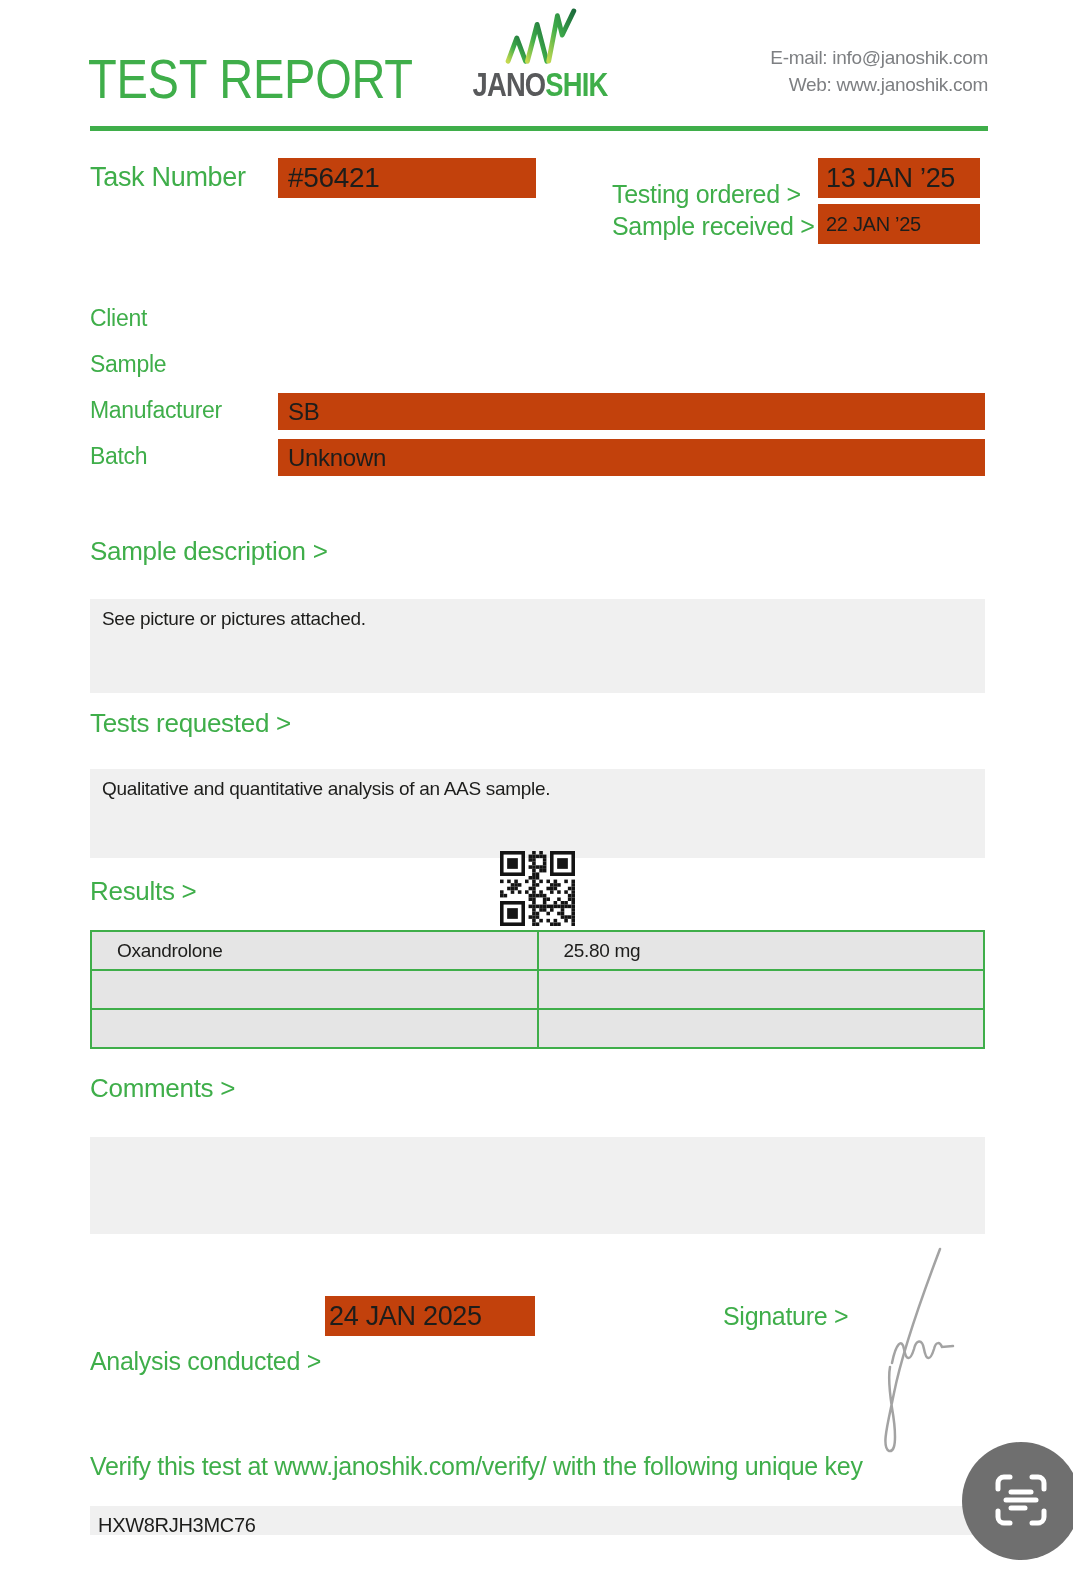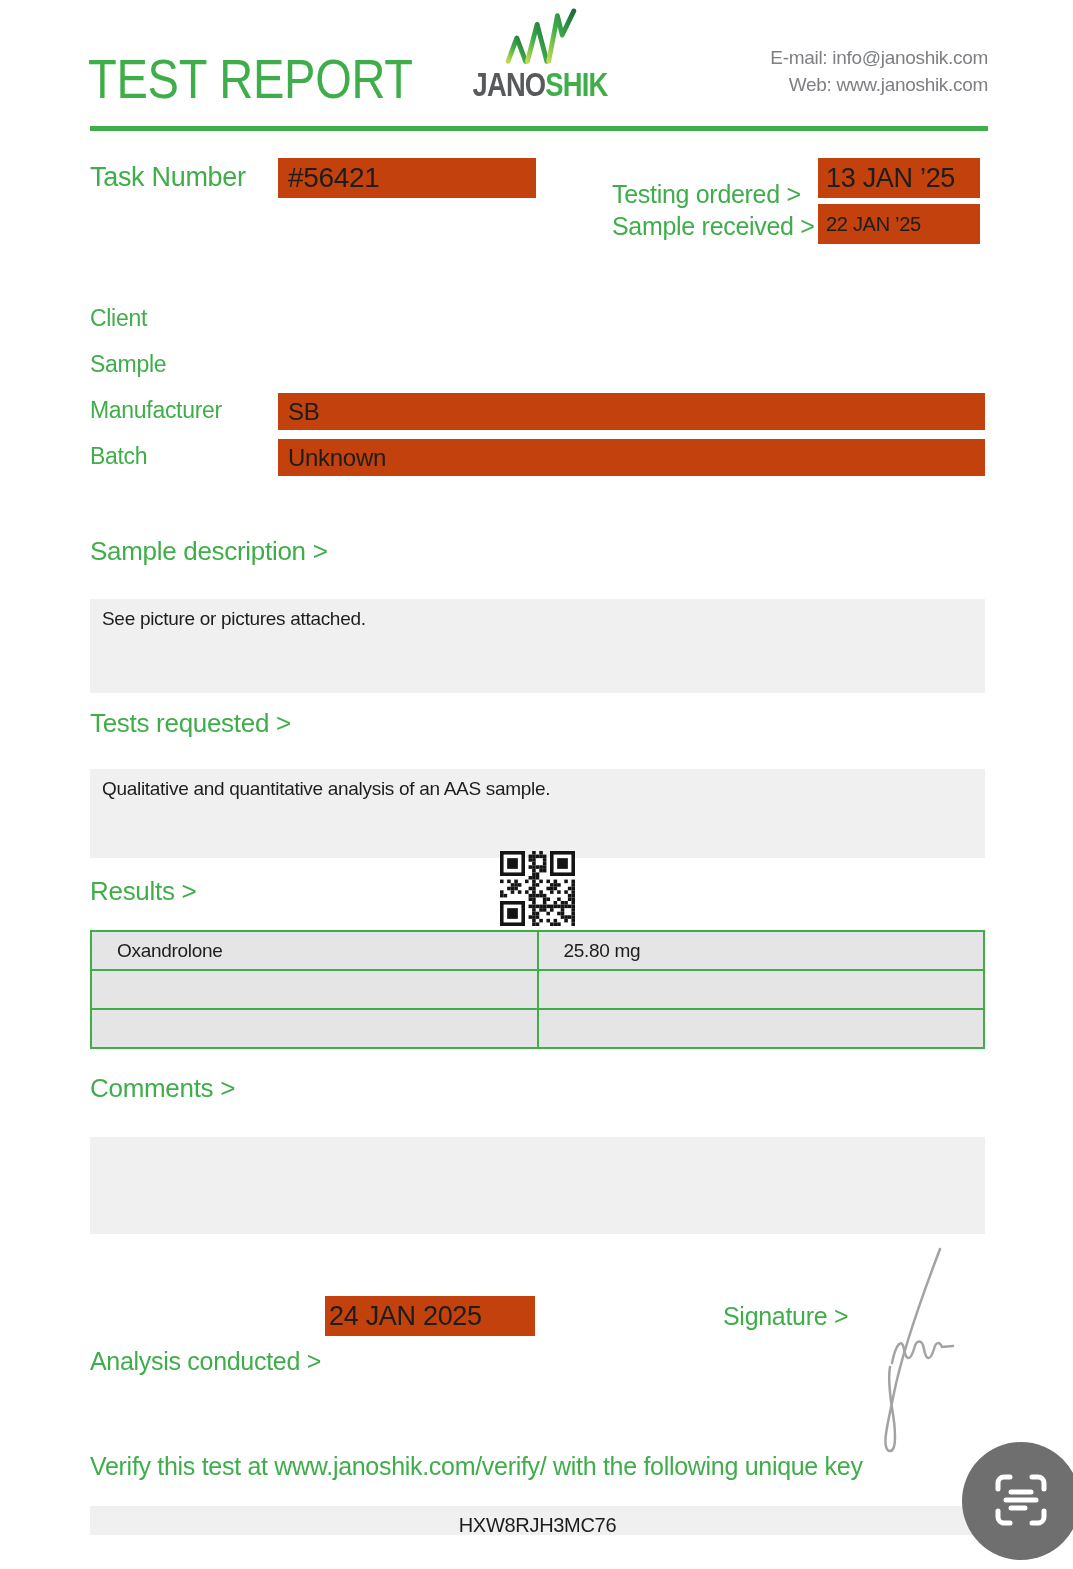--- a/index.html
+++ b/index.html
@@ -43,21 +43,21 @@
   .results-table td{border:2px solid #3fae4a;height:37px;font-size:19px;color:#1d1d1b;padding:0 25px;background:#e5e5e5;}
 
   .qr{left:500px;top:851px;}
 
   
   .analysis-label{left:90px;top:1302px;font-size:25px;margin-top:45px;}
   .analysis-field{left:325px;top:1296px;width:206px;height:40px;font-size:27px;line-height:40px;padding-left:4px;}
   .signature-label{left:723px;top:1302px;font-size:25px;}
   .signature{left:852px;top:1243px;}
   .verify-text{left:90px;top:1452px;font-size:25px;white-space:nowrap;}
-  .key-box{left:90px;top:1506px;width:895px;height:29px;background:#f0f0f0;color:#1d1d1b;font-size:20px;line-height:39px;text-align:center;}
+  .key-box{left:90px;top:1506px;width:895px;height:29px;background:#f0f0f0;color:#1d1d1b;font-size:20px;line-height:39px;padding-left:8px;}
 
   
   .fab{left:962px;top:1442px;width:118px;height:118px;border-radius:50%;background:#6f6f6f;display:flex;align-items:center;justify-content:center;border:none;cursor:pointer;z-index:5;}
 </style>
 </head>
 <body>
 
 <div class="page">
 
   <div class="abs title">TEST REPORT</div>

